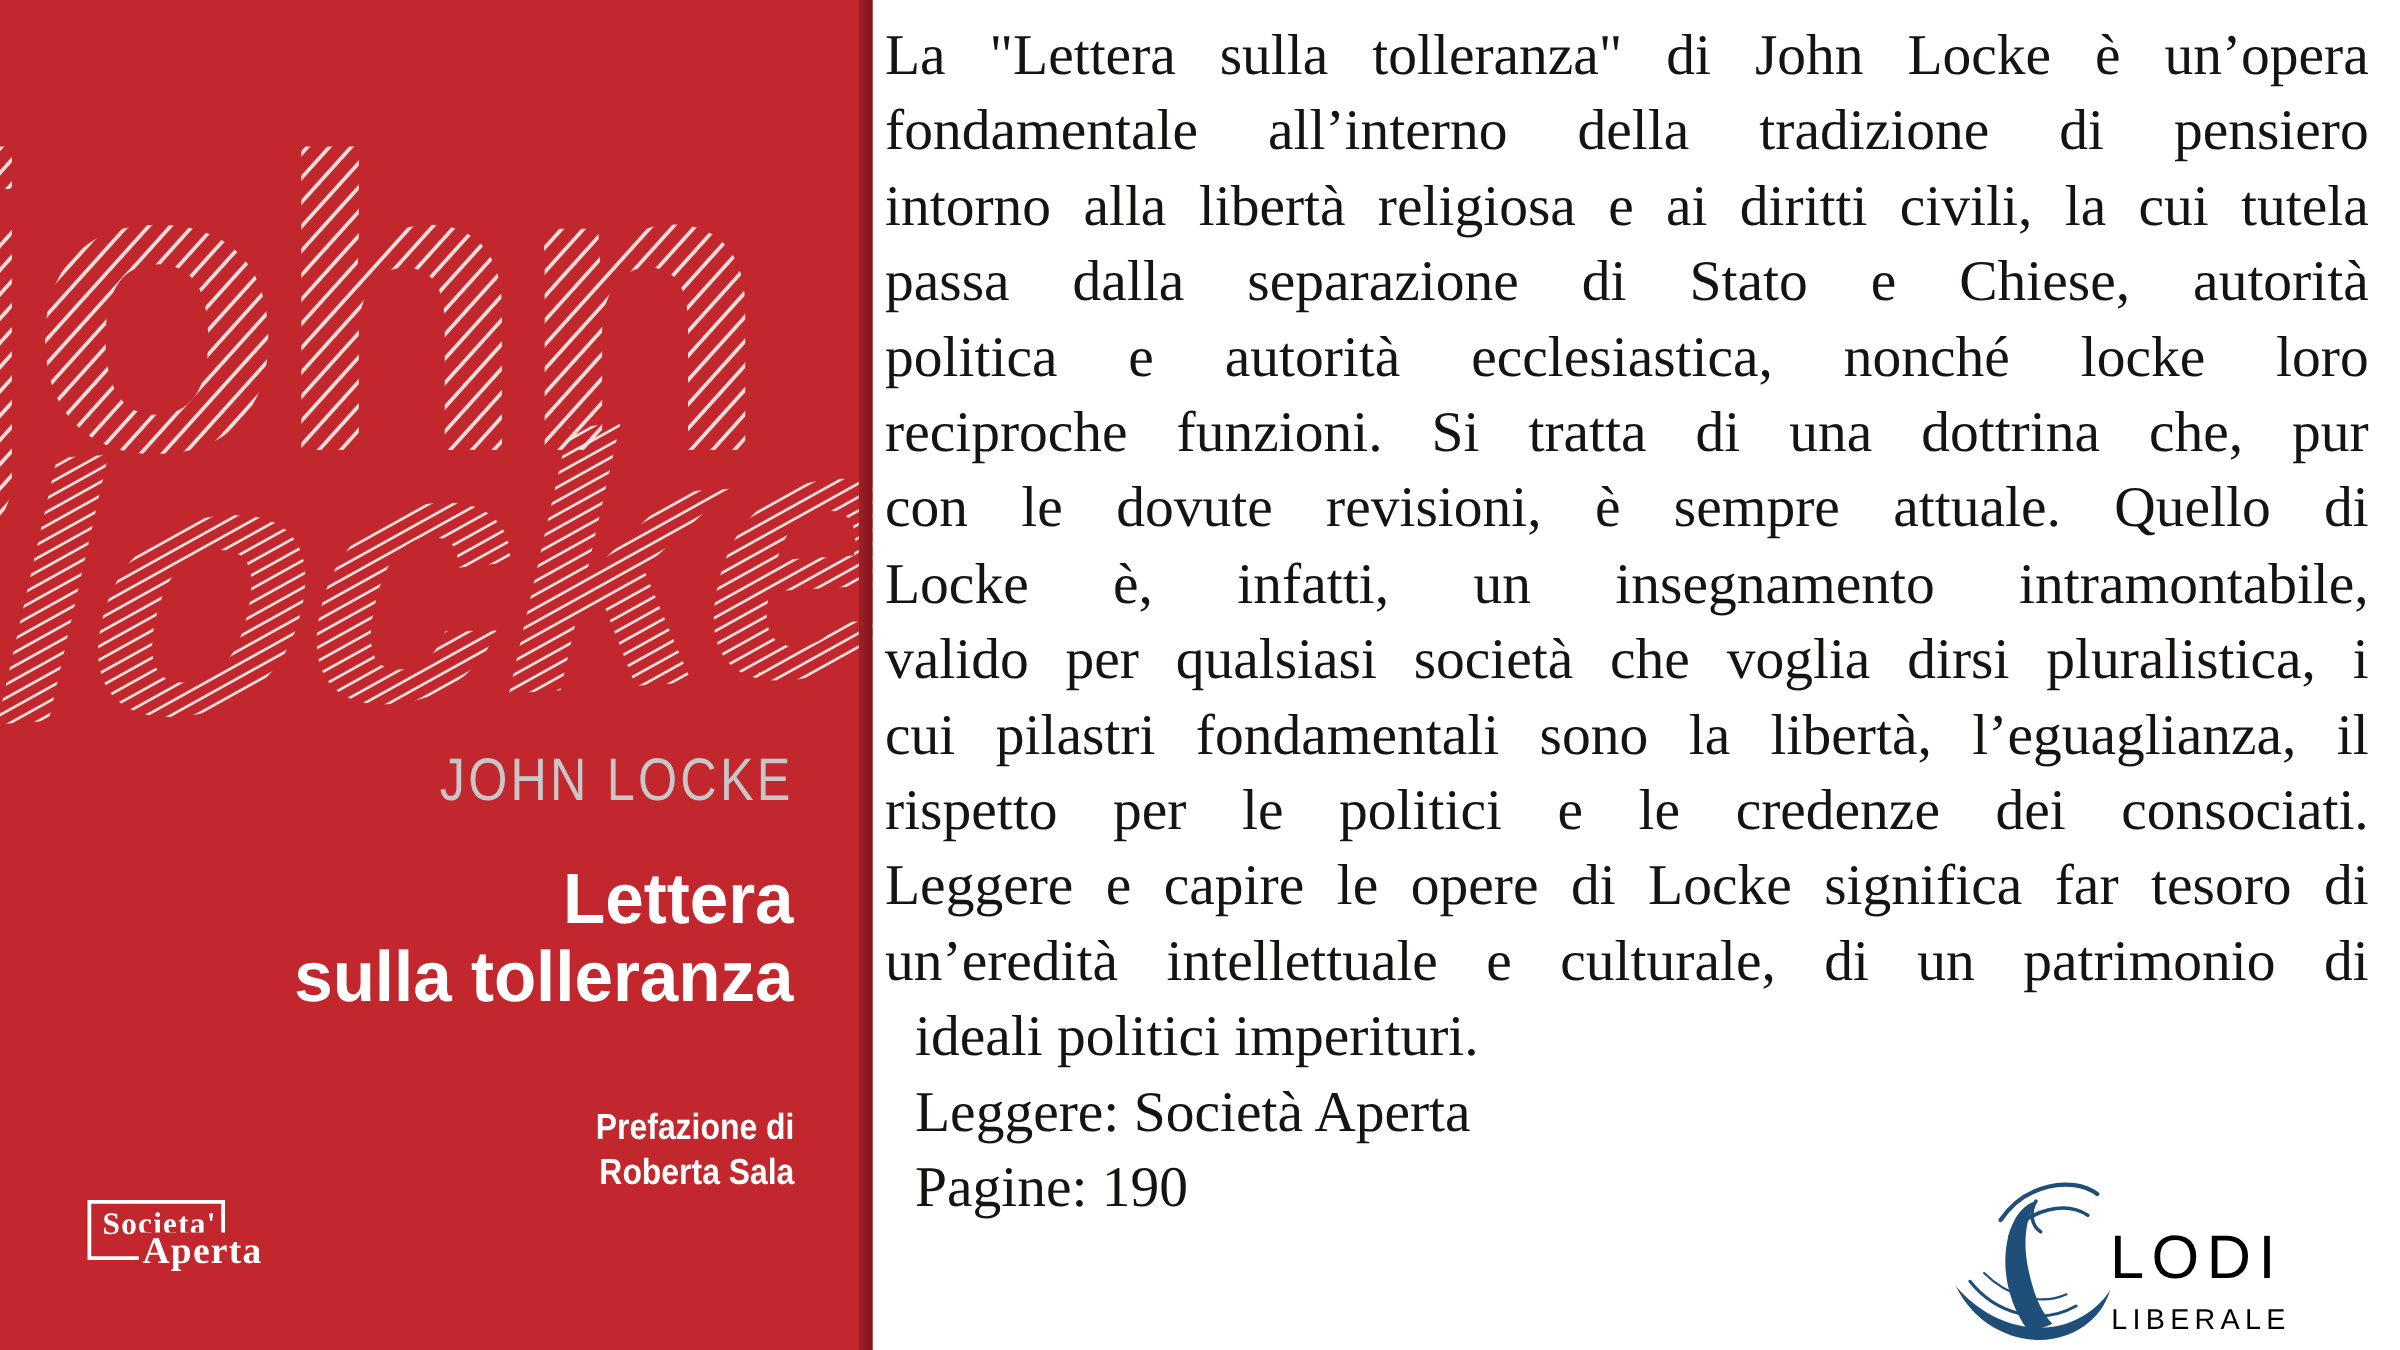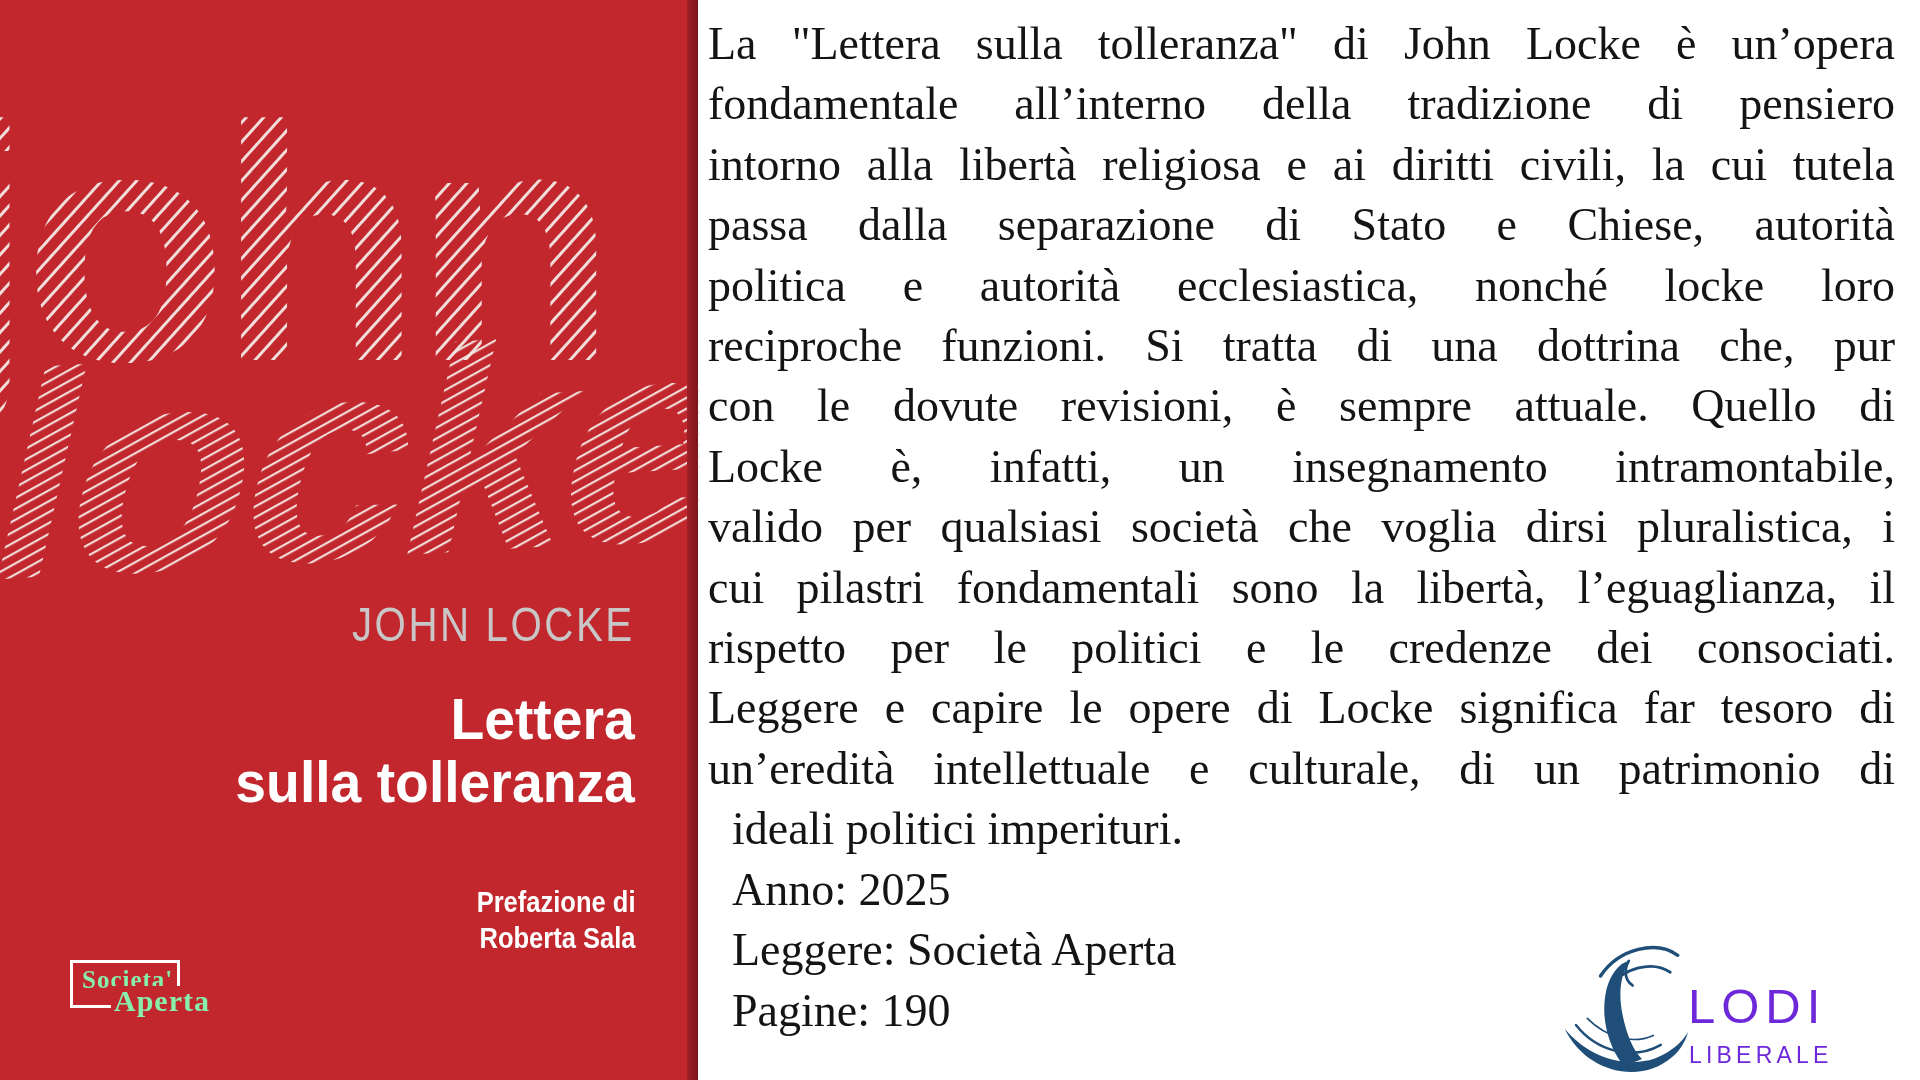--- a/index.html
+++ b/index.html
@@ -16,33 +16,33 @@
                 font-size:48px;font-weight:500;letter-spacing:3px;white-space:nowrap;
                 transform:scaleX(.84);transform-origin:100% 50%;}
   .cover-title{position:absolute;right:63px;top:688px;text-align:right;color:#ffffff;
                font-weight:bold;font-size:57px;line-height:63px;white-space:nowrap;
                transform:scaleX(.97);transform-origin:100% 0;}
   .cover-preface{position:absolute;right:63px;top:884px;text-align:right;color:#ffffff;
                  font-weight:bold;font-size:29px;line-height:36px;white-space:nowrap;
                  transform:scaleX(.88);transform-origin:100% 0;}
 
   .sa-logo{position:absolute;left:70px;top:960px;width:104px;height:42px;
-           border:3px solid #ffffff;font-family:"Liberation Serif",serif;color:#86efac;}
+           border:3px solid #ffffff;font-family:"Liberation Serif",serif;color:#ffffff;}
   .sa-line1{position:absolute;left:9px;top:3px;font-size:25px;font-weight:bold;letter-spacing:1px;}
   .sa-line2{position:absolute;left:38px;top:23px;font-size:30px;font-weight:bold;letter-spacing:1px;
             background:#c1272d;padding:0 3px;line-height:30px;}
 
   
   .desc{position:absolute;left:708px;top:14px;width:1187px;
         font-family:"Liberation Serif",serif;font-size:46px;line-height:60.4px;color:#161412;}
   .desc .j{text-align:justify;text-align-last:justify;}
   .desc .plain{text-align:left;margin-left:24px;}
 
   
-  .lodi{position:absolute;left:1545px;top:930px;width:280px;height:150px;color:#6d28d9;}
+  .lodi{position:absolute;left:1545px;top:930px;width:280px;height:150px;color:#000000;}
   .lodi-swan{position:absolute;left:14px;top:8px;}
   .lodi-name{position:absolute;left:143px;top:48px;font-size:49px;letter-spacing:6px;
              font-weight:400;white-space:nowrap;}
   .lodi-sub{position:absolute;left:144px;top:112px;font-size:23px;letter-spacing:4.2px;
             font-weight:400;white-space:nowrap;}
 </style>
 </head>
 <body>
 
 <div id="canvas">
@@ -90,21 +90,20 @@
     <div class="j">politica e autorità ecclesiastica, nonché locke loro</div>
     <div class="j">reciproche funzioni. Si tratta di una dottrina che, pur</div>
     <div class="j">con le dovute revisioni, è sempre attuale. Quello di</div>
     <div class="j">Locke è, infatti, un insegnamento intramontabile,</div>
     <div class="j">valido per qualsiasi società che voglia dirsi pluralistica, i</div>
     <div class="j">cui pilastri fondamentali sono la libertà, l’eguaglianza, il</div>
     <div class="j">rispetto per le politici e le credenze dei consociati.</div>
     <div class="j">Leggere e capire le opere di Locke significa far tesoro di</div>
     <div class="j">un’eredità intellettuale e culturale, di un patrimonio di</div>
     <div class="plain">ideali politici imperituri.</div>
-    <div class="plain">Anno: 2025</div>
     <div class="plain">Leggere: Società Aperta</div>
     <div class="plain">Pagine: 190</div>
   </div>
 
   <div class="lodi">
     <svg class="lodi-swan" width="132" height="142" viewBox="0 0 140 150" aria-hidden="true">
       <g fill="none" stroke="#1f4e79" stroke-linecap="round">
         <path d="M44 40 C 64 10, 104 2, 126 18" stroke-width="3.6"></path>
         <path d="M52 54 C 68 30, 100 24, 118 36" stroke-width="3"></path>
         <path d="M74 24 C 69 32, 69 44, 78 50" stroke-width="3"></path>

